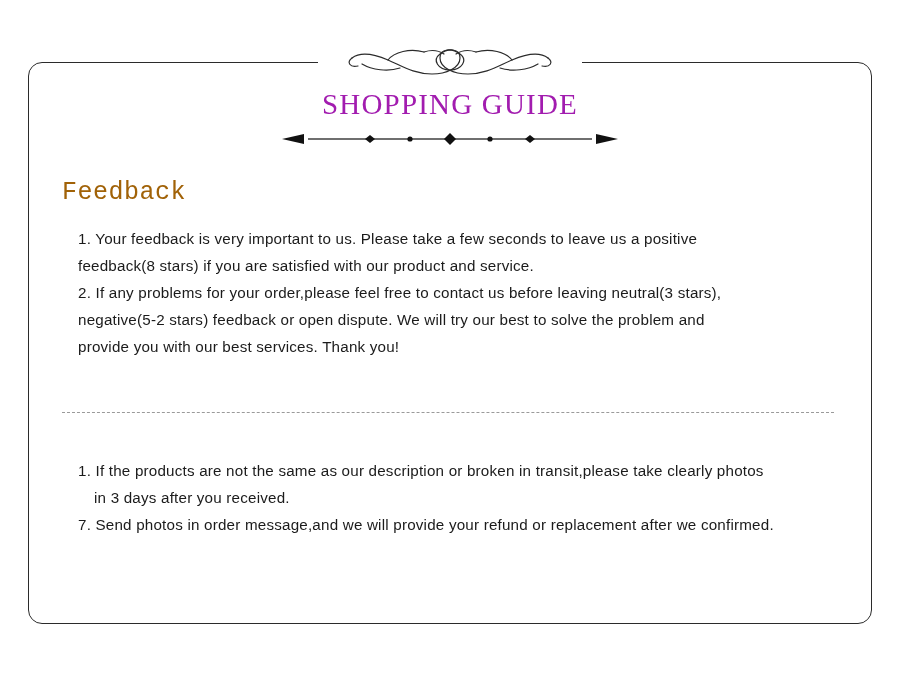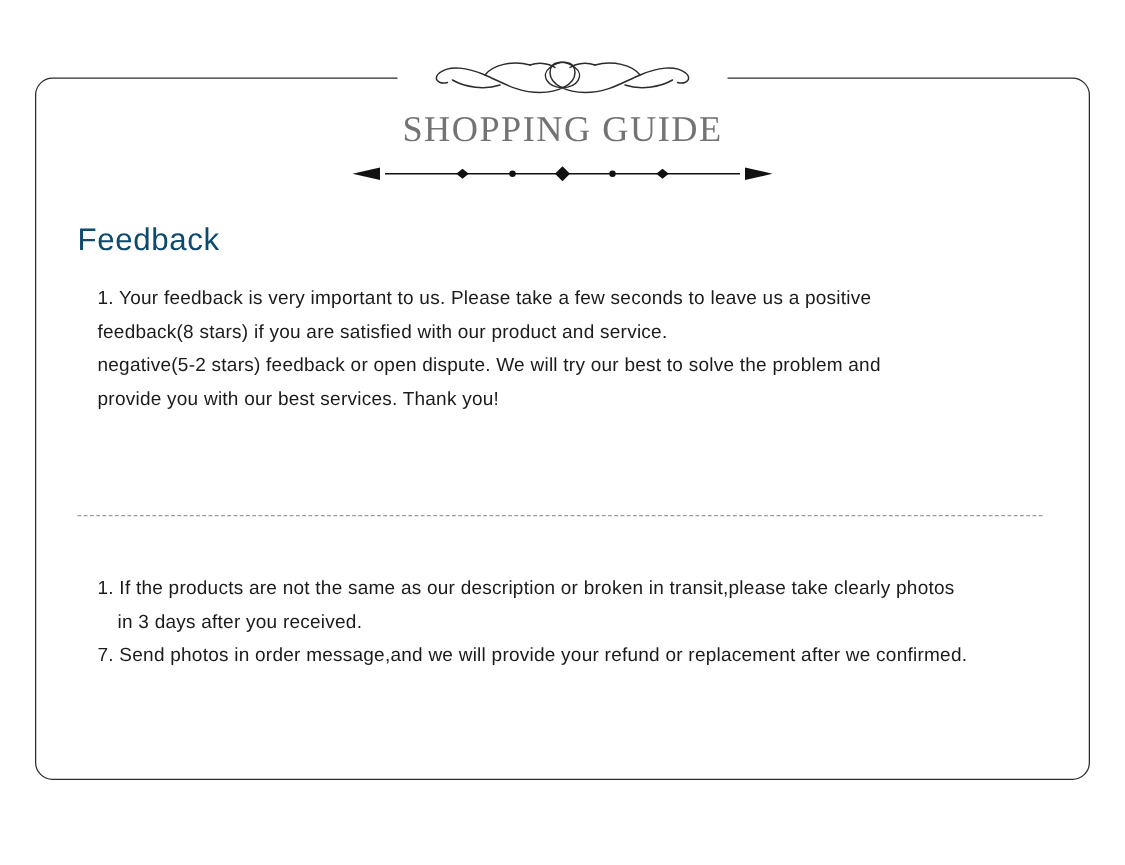--- a/index.html
+++ b/index.html
@@ -51,21 +51,21 @@
 
   .title {
     position: absolute;
     left: 0;
     top: 88px;
     width: 900px;
     text-align: center;
     font-family: "Liberation Serif", serif;
     font-size: 29px;
     letter-spacing: 1.2px;
-    color: #737373;
+    color: #a21caf;
   }
 
   .divider-orn {
     position: absolute;
     left: 282px;
     top: 128px;
     width: 336px;
     height: 22px;
     line-height: 0;
   }
@@ -75,22 +75,23 @@
     position: absolute;
     left: 62px;
     top: 178px;
     width: 790px;
   }
 
   .section-head {
     font-size: 25px;
     font-weight: 400;
     letter-spacing: 0.5px;
-    color: #0c4a6e;
+    color: #a16207;
     margin: 0 0 8px 0;
+    font-family: Liberation Mono, monospace;
   }
 
   .section-head.feedback { margin-bottom: 16px; }
 
   .para {
     font-size: 15.2px;
     line-height: 27px;
     letter-spacing: 0.2px;
     color: #1b1b1b;
     margin: 16px;
@@ -158,20 +159,21 @@
         <circle cx="208" cy="11" r="2.6" stroke="none"></circle>
       </g>
     </svg>
   </div>
 
   <div class="content">
     <h2 class="section-head feedback">Feedback</h2>
     <p class="para first-block">
       <span class="ln">1. Your feedback is very important  to us. Please take a few seconds to leave us a positive</span>
       <span class="ln">feedback(8 stars) if you are satisfied with our product and service.</span>
+      <span class="ln">2. If any problems for your order,please feel free to contact us before leaving neutral(3 stars),</span>
       <span class="ln">negative(5-2 stars) feedback or open dispute. We will try our best to solve the problem and</span>
       <span class="ln">provide you with our best services. Thank you!</span>
     </p>
   </div>
 
   <div class="dashed"></div>
 
   <div class="return-wrap">
     <p class="para return-body">
       <span class="ln">1. If the products are not the same as our description or broken in transit,please take clearly photos</span>

